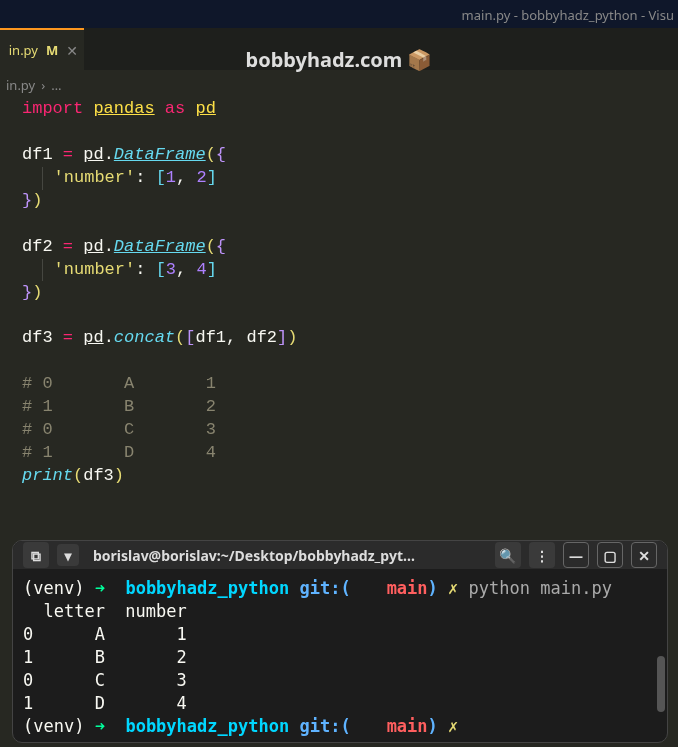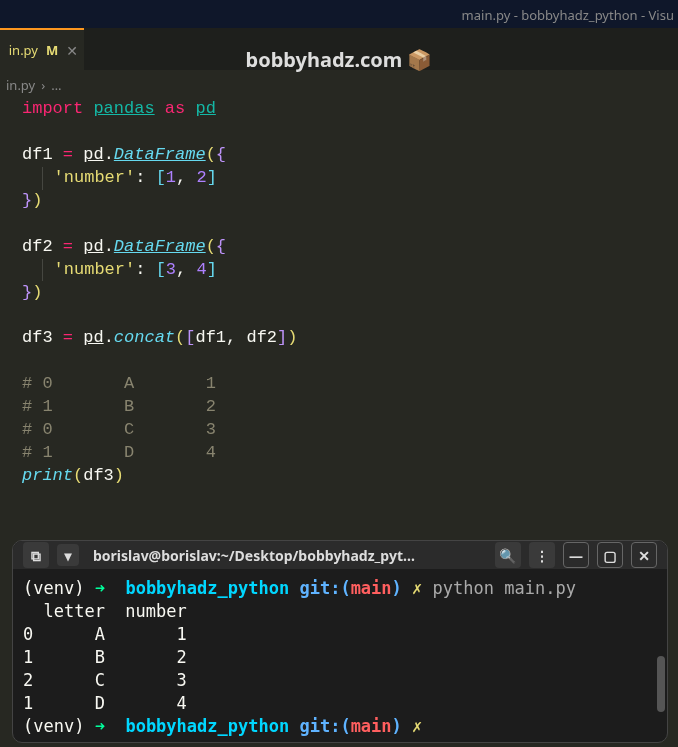--- a/index.html
+++ b/index.html
@@ -81,21 +81,21 @@
 .op { color: #f92672; }
 .pd { color: #f8f8f2; text-decoration: underline; }
 .dot { color: #f8f8f2; }
 .yparen { color: #e6db74; }
 .pbrace { color: #bd93f9; }
 .bbrack { color: #66d9ef; }
 .str { color: #e6db74; }
 .num { color: #ae81ff; }
 .cmt { color: #88846f; }
 .imp { color: #66d9ef; font-style: italic; }
-.green { color: #14b8a6; margin-top: 40px; }
+.green { color: #fde047; margin-top: 40px; }
 
 .terminal-outer {
   position: absolute;
   left: 12px;
   right: 10px;
   top: 540px;
   bottom: 4px;
   background: #1c1c1c;
   border-radius: 10px;
   border: 1px solid #444;
@@ -135,21 +135,21 @@
   font-size: 17px;
   line-height: 1.35;
   position: relative;
 }
 .tline { white-space: pre; }
 .t-venv { color: #f8f8f2; margin-top: 28px; }
 .t-arrow { color: #00ff9c; font-weight: bold; }
 .t-dir { color: #00d7ff; font-weight: bold; }
 .t-git { color: #5fb3ff; font-weight: bold; }
 .t-par { color: #5fb3ff; font-weight: bold; }
-.t-branch { color: #ff5f5f; font-weight: bold; }
+.t-branch { color: #ff5f5f; font-weight: bold; margin-left: 36px; }
 .t-x { color: #e6db74; font-weight: bold; }
 .t-cmd { color: #aaa; margin-top: 28px; }
 .t-file { color: #aaa; }
 .t-out { color: #f8f8f2; }
 .scrollbar {
   position: absolute;
   right: 2px;
   top: 50%;
   width: 8px;
   height: 56px;
@@ -226,18 +226,18 @@
       </div>
     <div class="term-btn dark">
         <span>✕</span>
       </div>
   </div>
   <div class="term-body">
     <div class="tline"><span class="t-venv">(venv)</span> <span class="t-arrow">➜</span>  <span class="t-dir">bobbyhadz_python</span> <span class="t-git">git:</span><span class="t-par">(</span><span class="t-branch">main</span><span class="t-par">)</span> <span class="t-x">✗</span> <span class="t-cmd">python</span> <span class="t-file">main.py</span></div>
     <div class="tline"><span class="t-out">  letter  number</span></div>
     <div class="tline"><span class="t-out">0      A       1</span></div>
     <div class="tline"><span class="t-out">1      B       2</span></div>
-    <div class="tline"><span class="t-out">2      C       3</span></div>
+    <div class="tline"><span class="t-out">0      C       3</span></div>
     <div class="tline"><span class="t-out">1      D       4</span></div>
     <div class="tline"><span class="t-venv">(venv)</span> <span class="t-arrow">➜</span>  <span class="t-dir">bobbyhadz_python</span> <span class="t-git">git:</span><span class="t-par">(</span><span class="t-branch">main</span><span class="t-par">)</span> <span class="t-x">✗</span></div>
     <div class="scrollbar"></div>
   </div>
 </div>
 
 </body></html>

